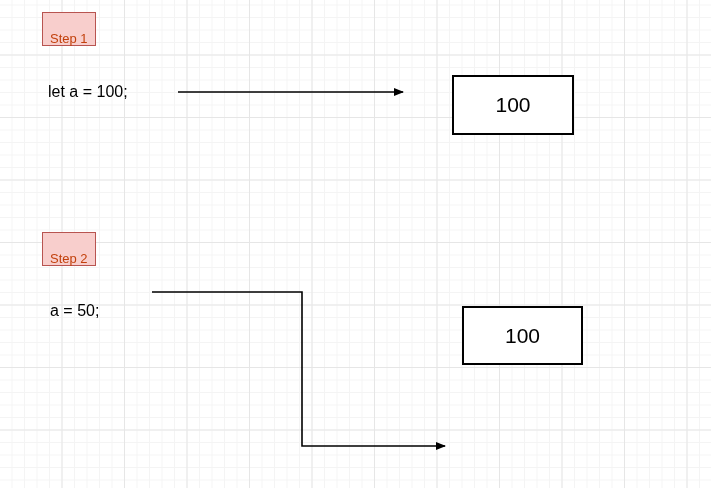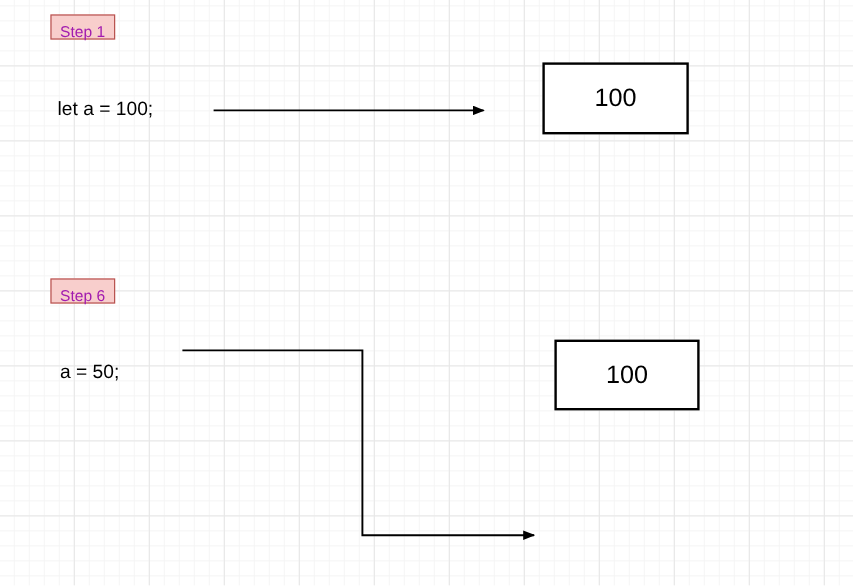--- a/index.html
+++ b/index.html
@@ -30,25 +30,25 @@
       12.5px 12.5px;
     background-position: -1px -8px, -1px -8px, -1px -8px, -1px -8px;
     overflow: hidden;
   }
 
   .step-badge {
     position: absolute;
     box-sizing: border-box;
     background: #f8cecc;
     border: 1px solid #b85450;
-    color: #a21caf;
+    color: #c2410c;
     font-size: 13px;
     line-height: 19px;
     height: 21px;
-    padding: 4px 7px;
+    padding: 16px 7px;
     white-space: nowrap;
   }
 
   .code-text {
     position: absolute;
     color: #000000;
     font-size: 16px;
     line-height: 22px;
     white-space: nowrap;
   }
@@ -56,20 +56,21 @@
   .value-box {
     position: absolute;
     box-sizing: border-box;
     background: #ffffff;
     border: 2px solid #000000;
     display: flex;
     align-items: center;
     justify-content: center;
     color: #000000;
     font-size: 21px;
+    margin-top: 23px;
   }
 
   .connector-svg {
     position: absolute;
     left: 0;
     top: 0;
     width: 711px;
     height: 488px;
     pointer-events: none;
     overflow: visible;
@@ -93,21 +94,21 @@
 
     <path d="M178,92 L403,92" stroke="#000000" stroke-width="1.6" fill="none" marker-end="url(#arrowhead)"></path>
 
     <path d="M152,292 L302,292 L302,446 L445,446" stroke="#000000" stroke-width="1.6" fill="none" stroke-linejoin="miter" marker-end="url(#arrowhead)"></path>
   </svg>
 
   <div class="value-box" style="left:452px; top:52px; width:122px; height:60px;">
     <span>100</span>
   </div>
 
-  <div class="step-badge" style="left:42px; top:232px;">Step 6</div>
+  <div class="step-badge" style="left:42px; top:232px;">Step 2</div>
 
   <div class="code-text" style="left:50px; top:282px;margin-top:18px;">a = 50;</div>
 
   <div class="value-box" style="left:462px; top:283px; width:121px; height:59px;">
     <span>100</span>
   </div>
 
 
 </div>
 

